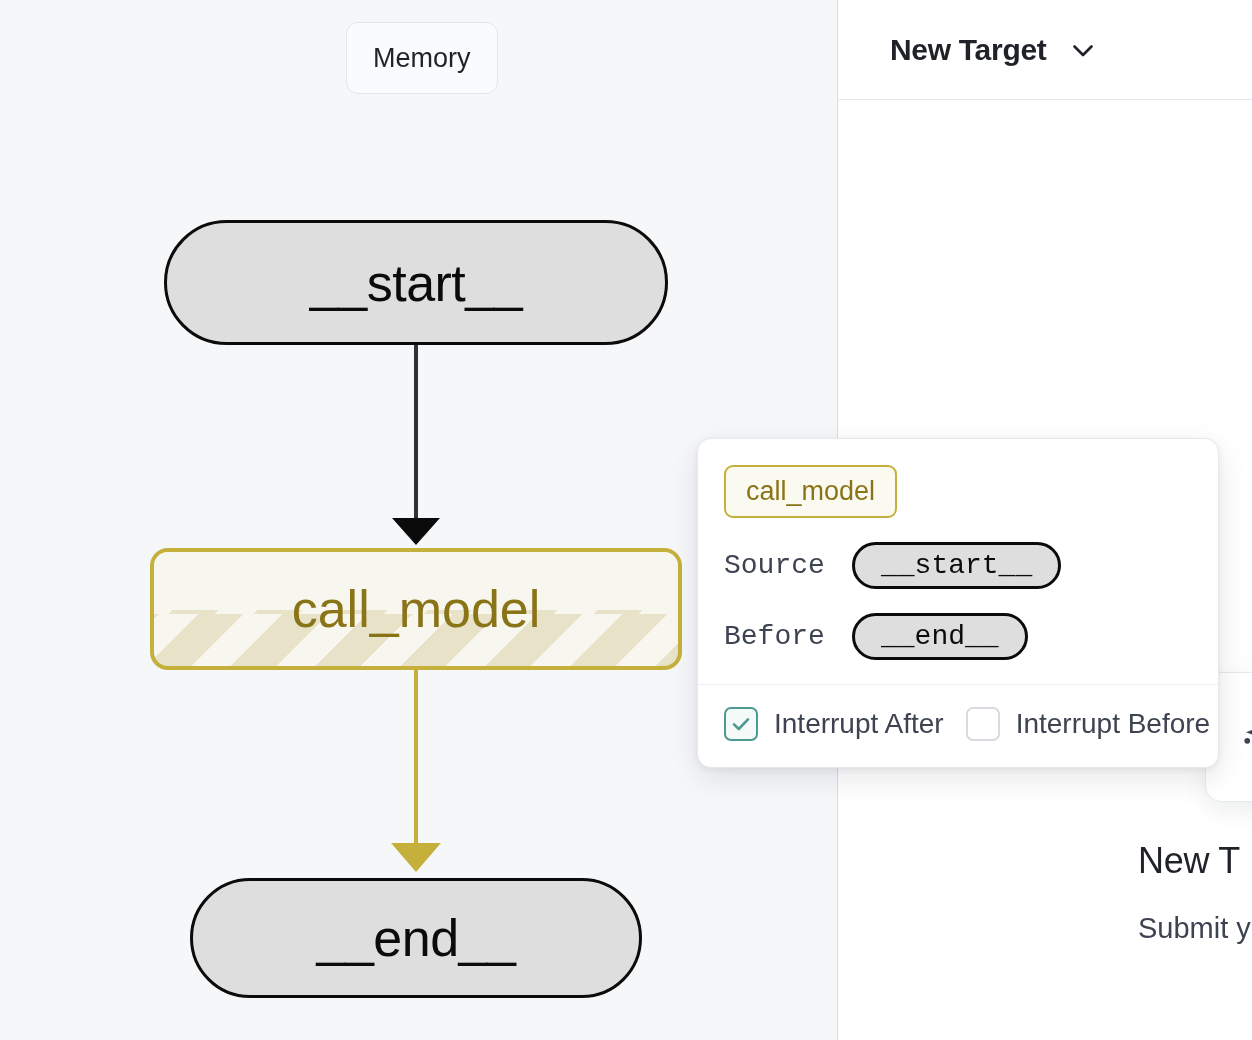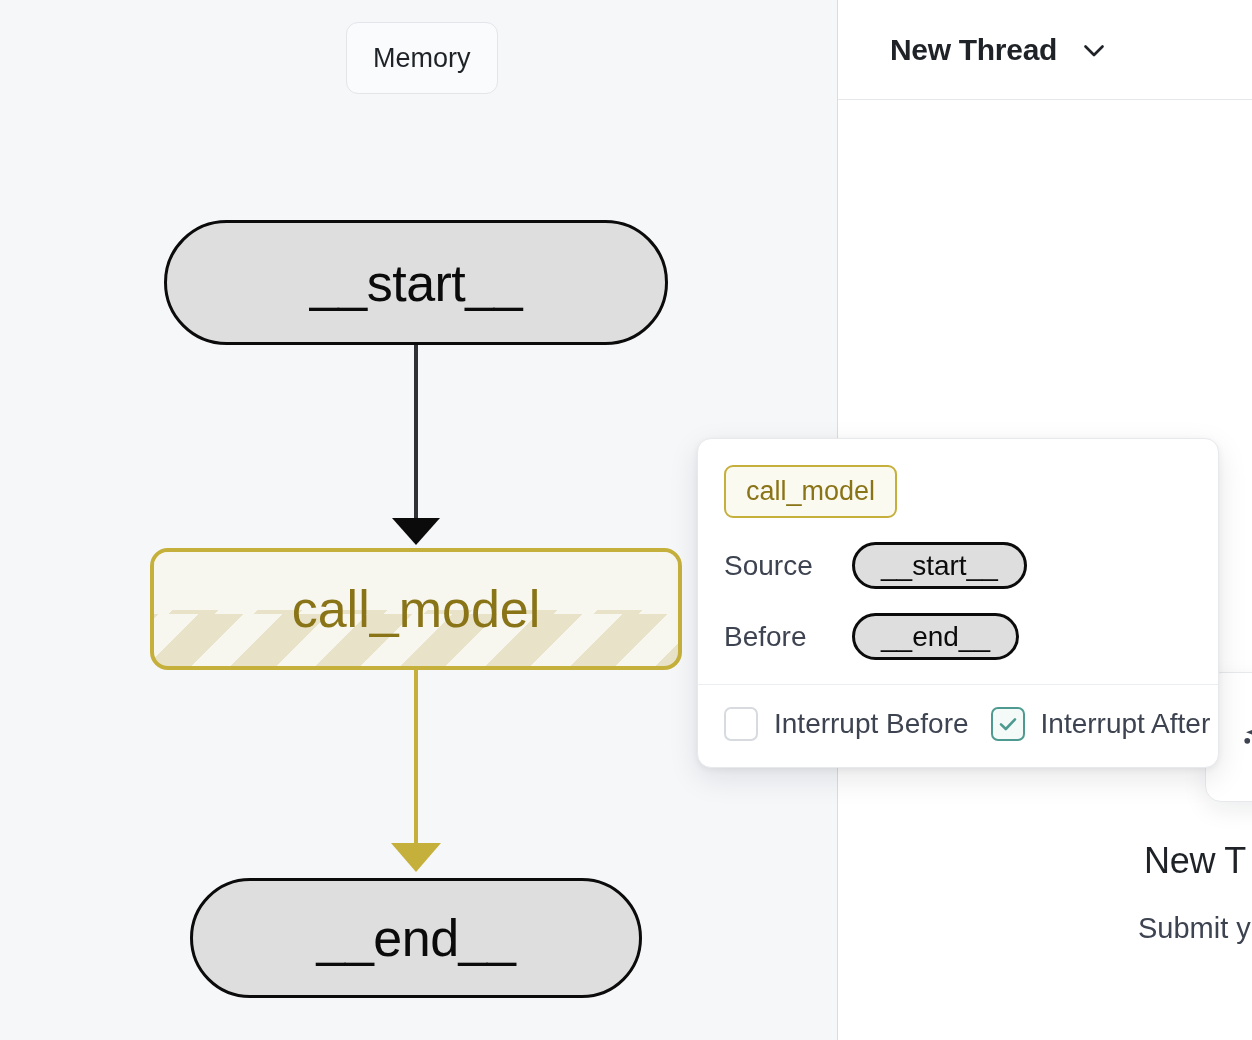--- a/index.html
+++ b/index.html
@@ -144,20 +144,21 @@
     background: #fbfaf0;
     color: #8a7418;
     font-size: 27px;
   }
 
   .kv-row {
     display: flex;
     align-items: center;
     gap: 26px;
     margin-top: 24px;
+    font-family: Liberation Mono, monospace;
   }
   .kv-key { color: #3d4350; font-size: 28px; width: 102px; }
 
   .mini-node {
     display: inline-flex;
     align-items: center;
     justify-content: center;
     background: #dededf;
     border: 3px solid #0b0b0c;
     border-radius: 999px;
@@ -233,21 +234,20 @@
     position: absolute;
     left: 32px;
     top: 46px;
     color: #3d4350;
   }
 
   .thread-empty {
     position: absolute;
     left: 0; right: 0;
     top: 840px;
-    text-align: center;
     z-index: 5;
   }
   .thread-empty-title {
     font-size: 36px;
     color: #1f2328;
     letter-spacing: -0.3px;
     white-space: nowrap;
     margin-left: 300px;
   }
   .thread-empty-sub {
@@ -295,21 +295,21 @@
       </div>
     </div>
 
     <div class="node node-terminal" id="node-end">
       <span class="node-label">__end__</span>
     </div>
   </div>
 
   <div class="thread-panel">
     <div class="thread-header">
-      <div class="thread-title">New Thread</div>
+      <div class="thread-title">New Target</div>
       <span class="chevron">
         <svg width="34" height="34" viewBox="0 0 24 24" fill="none" stroke="#1f2328" stroke-width="1.9" stroke-linecap="round" stroke-linejoin="round">
           <polyline points="6,9.5 12,15.5 18,9.5"></polyline>
         </svg>
       </span>
     </div>
 
     <div class="thread-empty">
       <div class="thread-empty-title">New T</div>
       <div class="thread-empty-sub">Submit your input</div>
@@ -335,28 +335,28 @@
       </div>
 
       <div class="kv-row">
         <div class="kv-key">Before</div>
         <div class="mini-node">__end__</div>
       </div>
     </div>
 
     <div class="popover-footer">
       <div class="chk-group">
-        <span class="chk-box"></span>
-        <span class="chk-label">Interrupt Before</span>
-      </div>
-
-      <div class="chk-group">
         <span class="chk-box checked">
           <svg width="24" height="24" viewBox="0 0 24 24" fill="none" stroke="#4e9a91" stroke-width="2.6" stroke-linecap="round" stroke-linejoin="round">
             <polyline points="5,12.4 9.8,17 19,7.4"></polyline>
           </svg>
         </span>
         <span class="chk-label">Interrupt After</span>
       </div>
+
+      <div class="chk-group">
+        <span class="chk-box"></span>
+        <span class="chk-label">Interrupt Before</span>
+      </div>
     </div>
   </div>
 
 </div>
 
 </body></html>

